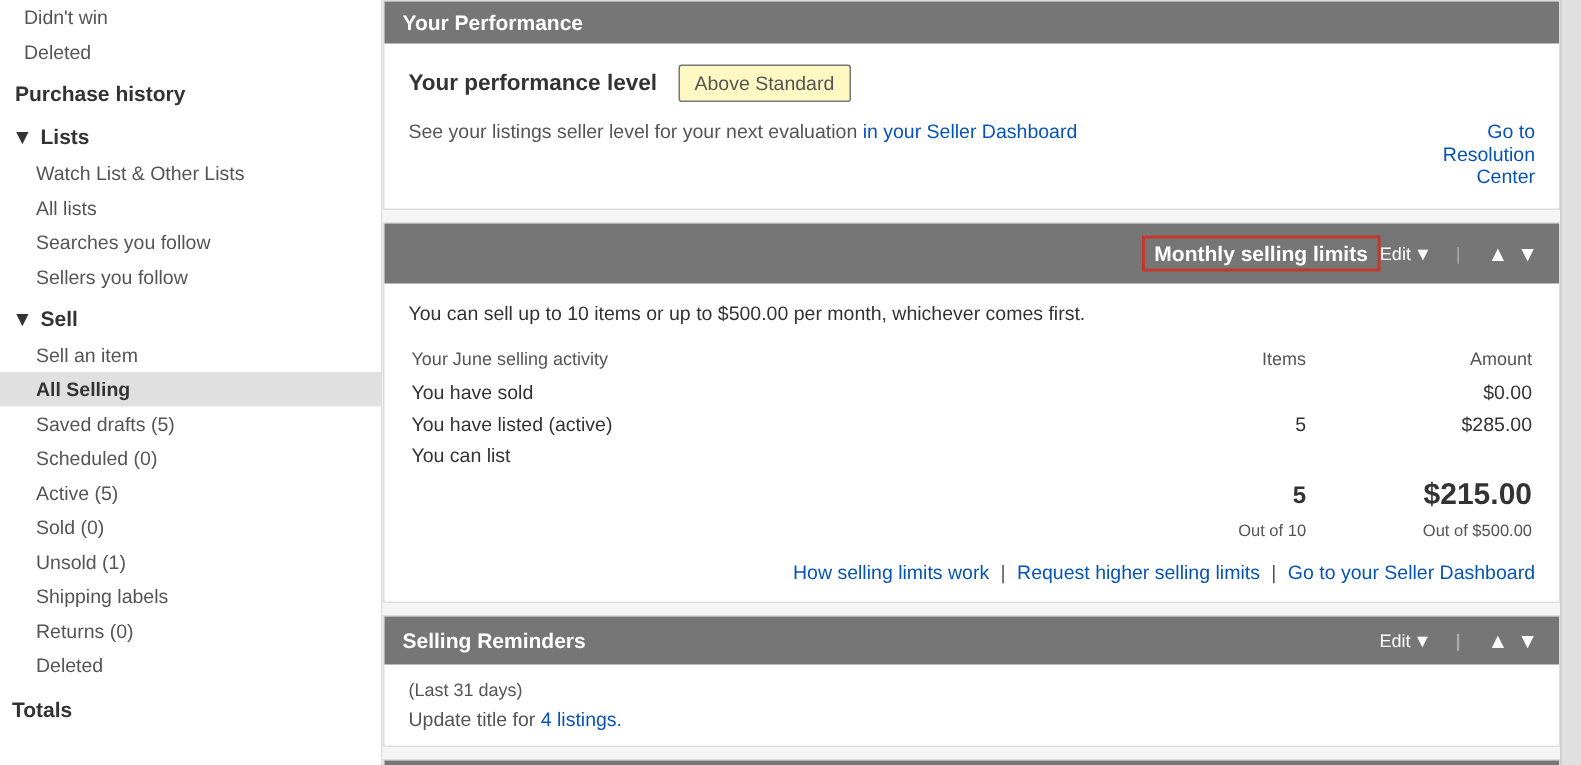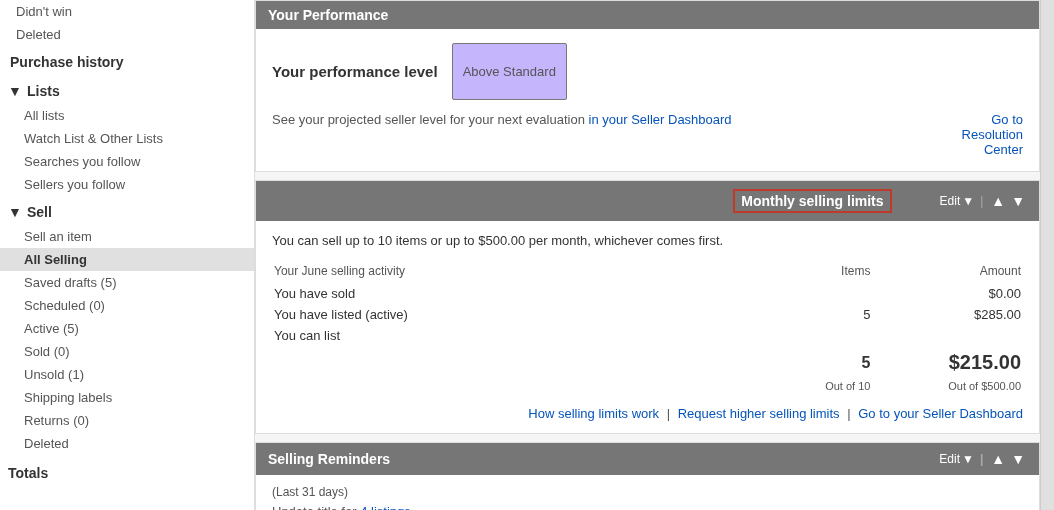--- a/index.html
+++ b/index.html
@@ -70,23 +70,22 @@
       padding: 8px 12px;
       display: flex;
       align-items: center;
       justify-content: space-between;
       font-size: 14px;
       font-weight: bold;
     }
     .section-header-controls {
       display: flex;
       align-items: center;
-      gap: 6px;
+      gap: 16px;
       font-size: 12px;
-      padding-left: 48px;
     }
     .section-header-controls .edit-btn {
       color: #fff;
       background: none;
       border: none;
       cursor: pointer;
       font-size: 12px;
       display: flex;
       align-items: center;
       gap: 2px;
@@ -125,23 +124,23 @@
       gap: 14px;
       margin-bottom: 12px;
     }
     .performance-level-label {
       font-size: 15px;
       font-weight: bold;
       color: #333;
     }
     .above-standard-btn {
       border: 1px solid #777;
-      background: #c4b5fd;
-      color: #555;
-      padding: 20px 10px;
+      background: #fef9c3;
+      color: #555;
+      padding: 4px 10px;
       font-size: 13px;
       cursor: pointer;
       border-radius: 2px;
     }
     .projected-row {
       display: flex;
       align-items: flex-start;
       justify-content: space-between;
     }
     .projected-text {
@@ -276,24 +275,24 @@
   <div class="purchase-history-header">
     <span>Purchase history</span>
   </div>
 
   <div class="sidebar-section-header">
     <span class="arrow">▼</span>
     <span>Lists</span>
   </div>
   <div class="sidebar-group">
     <div class="sidebar-sub-item">
+      <span>Watch List &amp; Other Lists</span>
+    </div>
+    <div class="sidebar-sub-item">
       <span>All lists</span>
-    </div>
-    <div class="sidebar-sub-item">
-      <span>Watch List &amp; Other Lists</span>
     </div>
     <div class="sidebar-sub-item">
       <span>Searches you follow</span>
     </div>
     <div class="sidebar-sub-item">
       <span>Sellers you follow</span>
     </div>
   </div>
 
   <div class="sidebar-section-header">
@@ -344,21 +343,21 @@
     <div class="performance-title-bar">
       <span>Your Performance</span>
     </div>
     <div class="performance-body">
       <div class="performance-level-row">
         <span class="performance-level-label">Your performance level</span>
         <button class="above-standard-btn">Above Standard</button>
       </div>
       <div class="projected-row">
         <div class="projected-text">
-          <span>See your projected seller level for your next evaluation </span><a href="#">in your Seller Dashboard</a>
+          <span>See your listings seller level for your next evaluation </span><a href="#">in your Seller Dashboard</a>
         </div>
         <a href="#" class="go-to-resolution" style="white-space:pre;">Go to
 Resolution
 Center</a>
       </div>
     </div>
   </div>
 
   <div class="selling-limits-section">
     <div class="selling-limits-header">

